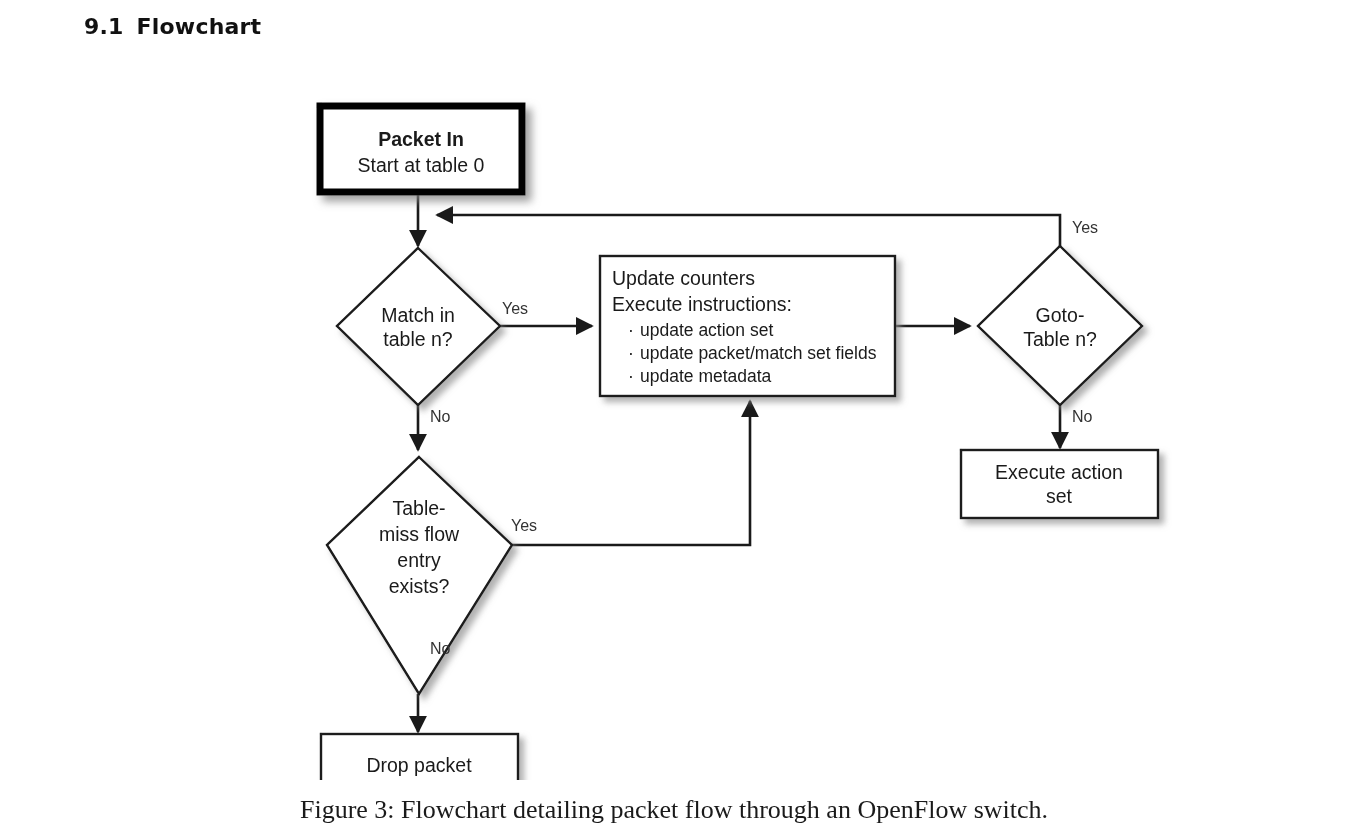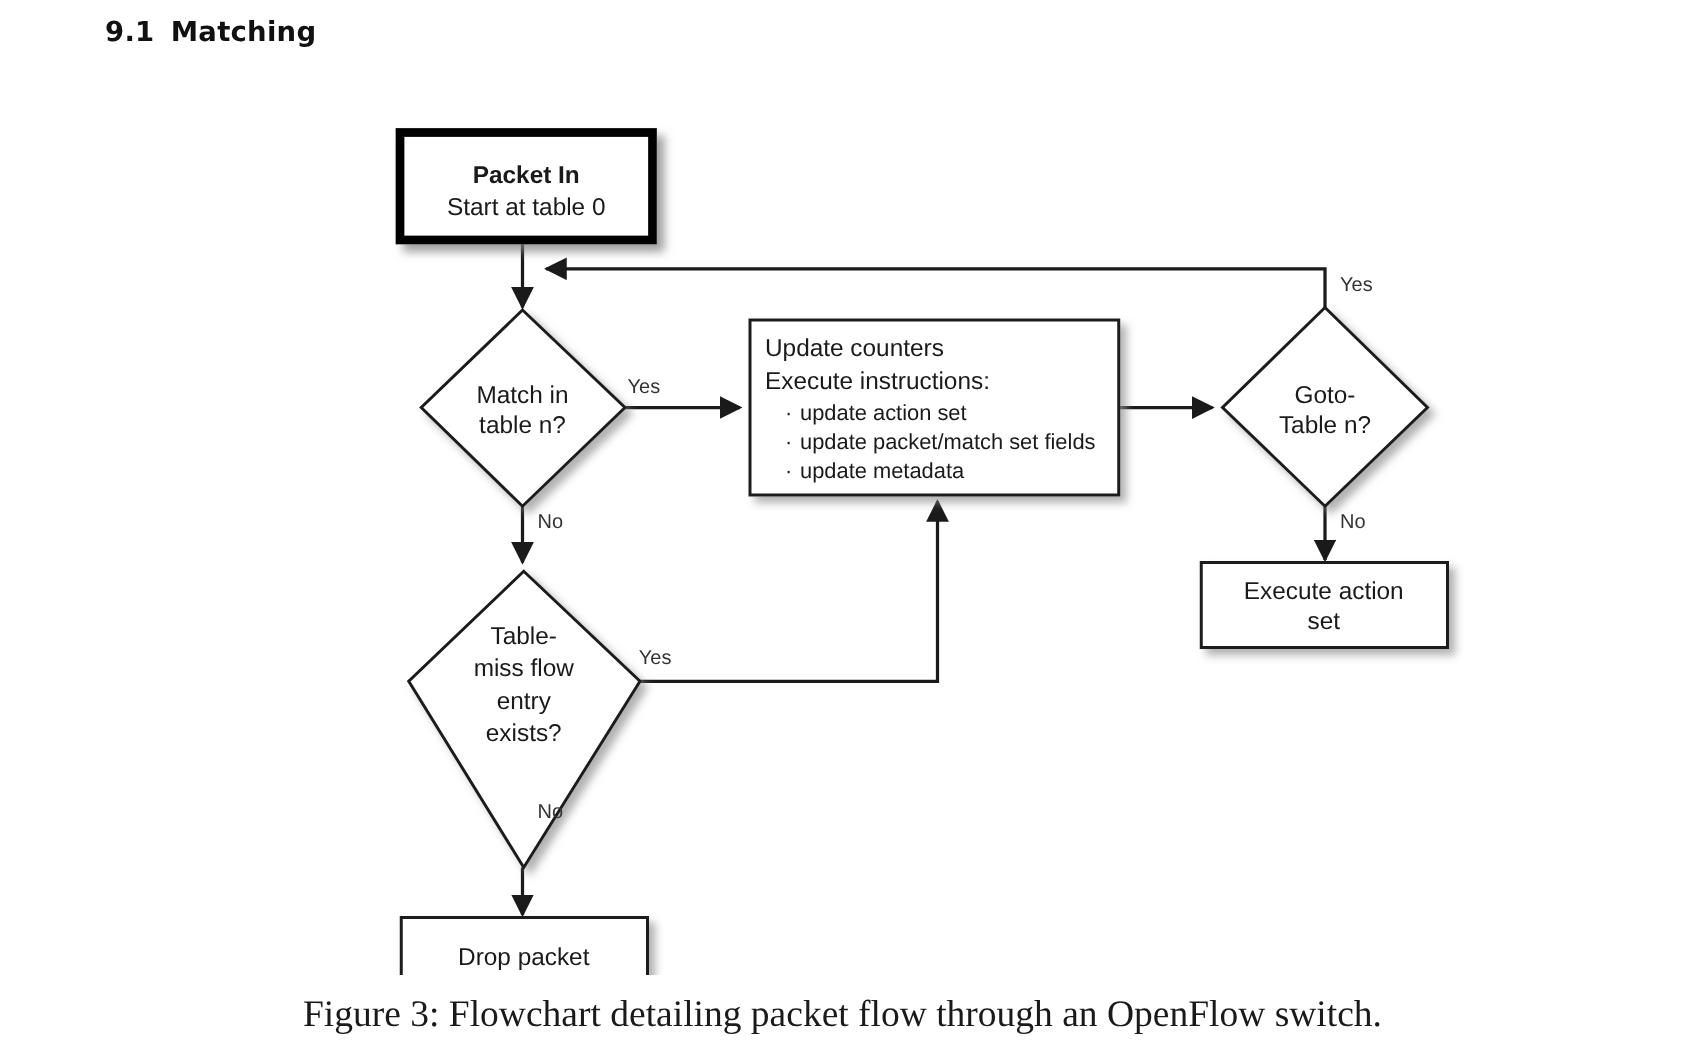--- a/index.html
+++ b/index.html
@@ -34,21 +34,21 @@
     width: 1068px;
     height: 720px;
   }
   #figure-caption {
     position: absolute;
     left: 0;
     top: 795px;
     width: 1348px;
     text-align: center;
     font-family: "Liberation Serif", serif;
-    font-size: 30px;
+    font-size: 26px;
     color: #1a1a1a;
   }
   svg text {
     font-family: "Liberation Sans", sans-serif;
     fill: #1a1a1a;
   }
   .node-label { font-size: 19.5px; }
   .node-label-bold { font-size: 19.5px; font-weight: bold; }
   .box-label { font-size: 19.5px; }
   .bullet-label { font-size: 17.5px; }
@@ -58,21 +58,21 @@
   .shape-stroke-thick { stroke: #000000; stroke-width: 7; }
   .edge-line {
     stroke: #1a1a1a;
     stroke-width: 2.6;
     fill: none;
   }
 </style>
 </head>
 <body>
 
-<div id="section-heading"><span id="heading-number">9.1</span><span>Matching</span></div>
+<div id="section-heading"><span id="heading-number">9.1</span><span>Flowchart</span></div>
 
 <div id="figure-area">
 <svg width="1348" height="720" viewBox="0 0 1348 720" xmlns="http://www.w3.org/2000/svg">
   <defs>
     <marker id="arrow" viewBox="0 0 10 10" refX="9" refY="5" markerWidth="7" markerHeight="7" orient="auto-start-reverse">
       <path d="M 0 0 L 10 5 L 0 10 z" fill="#1a1a1a"></path>
     </marker>
     <filter id="softshadow" x="-30%" y="-30%" width="180%" height="180%">
       <feDropShadow dx="6" dy="6" stdDeviation="4" flood-color="#808080" flood-opacity="0.75"></feDropShadow>
     </filter>

